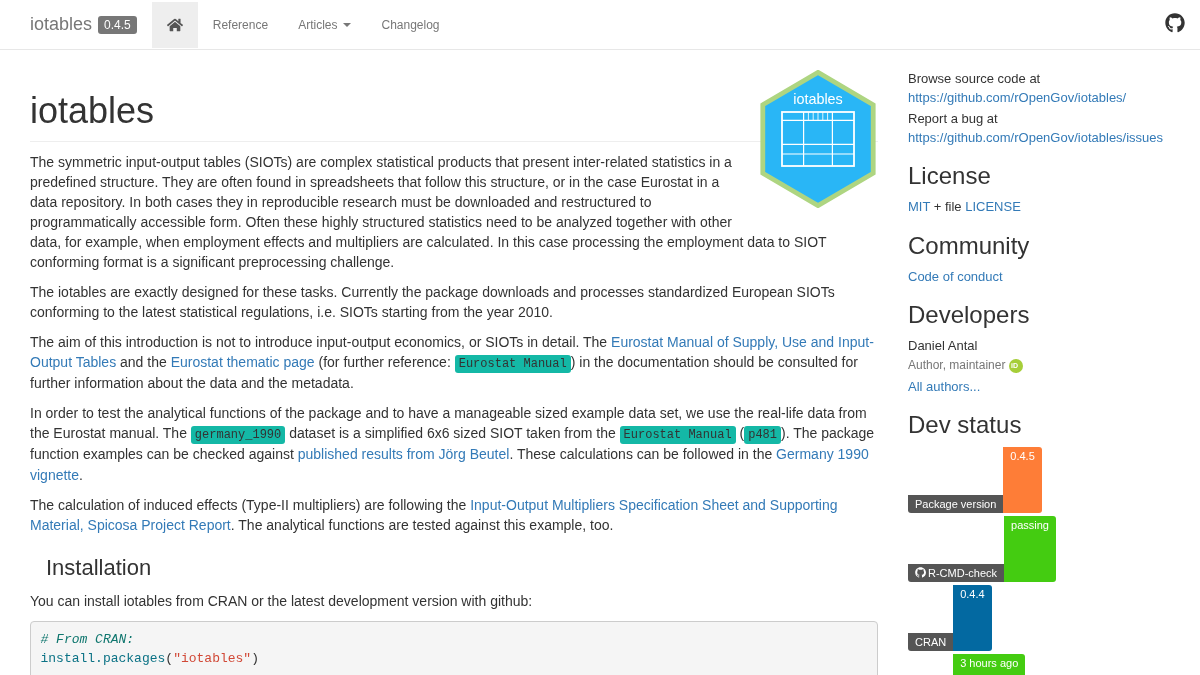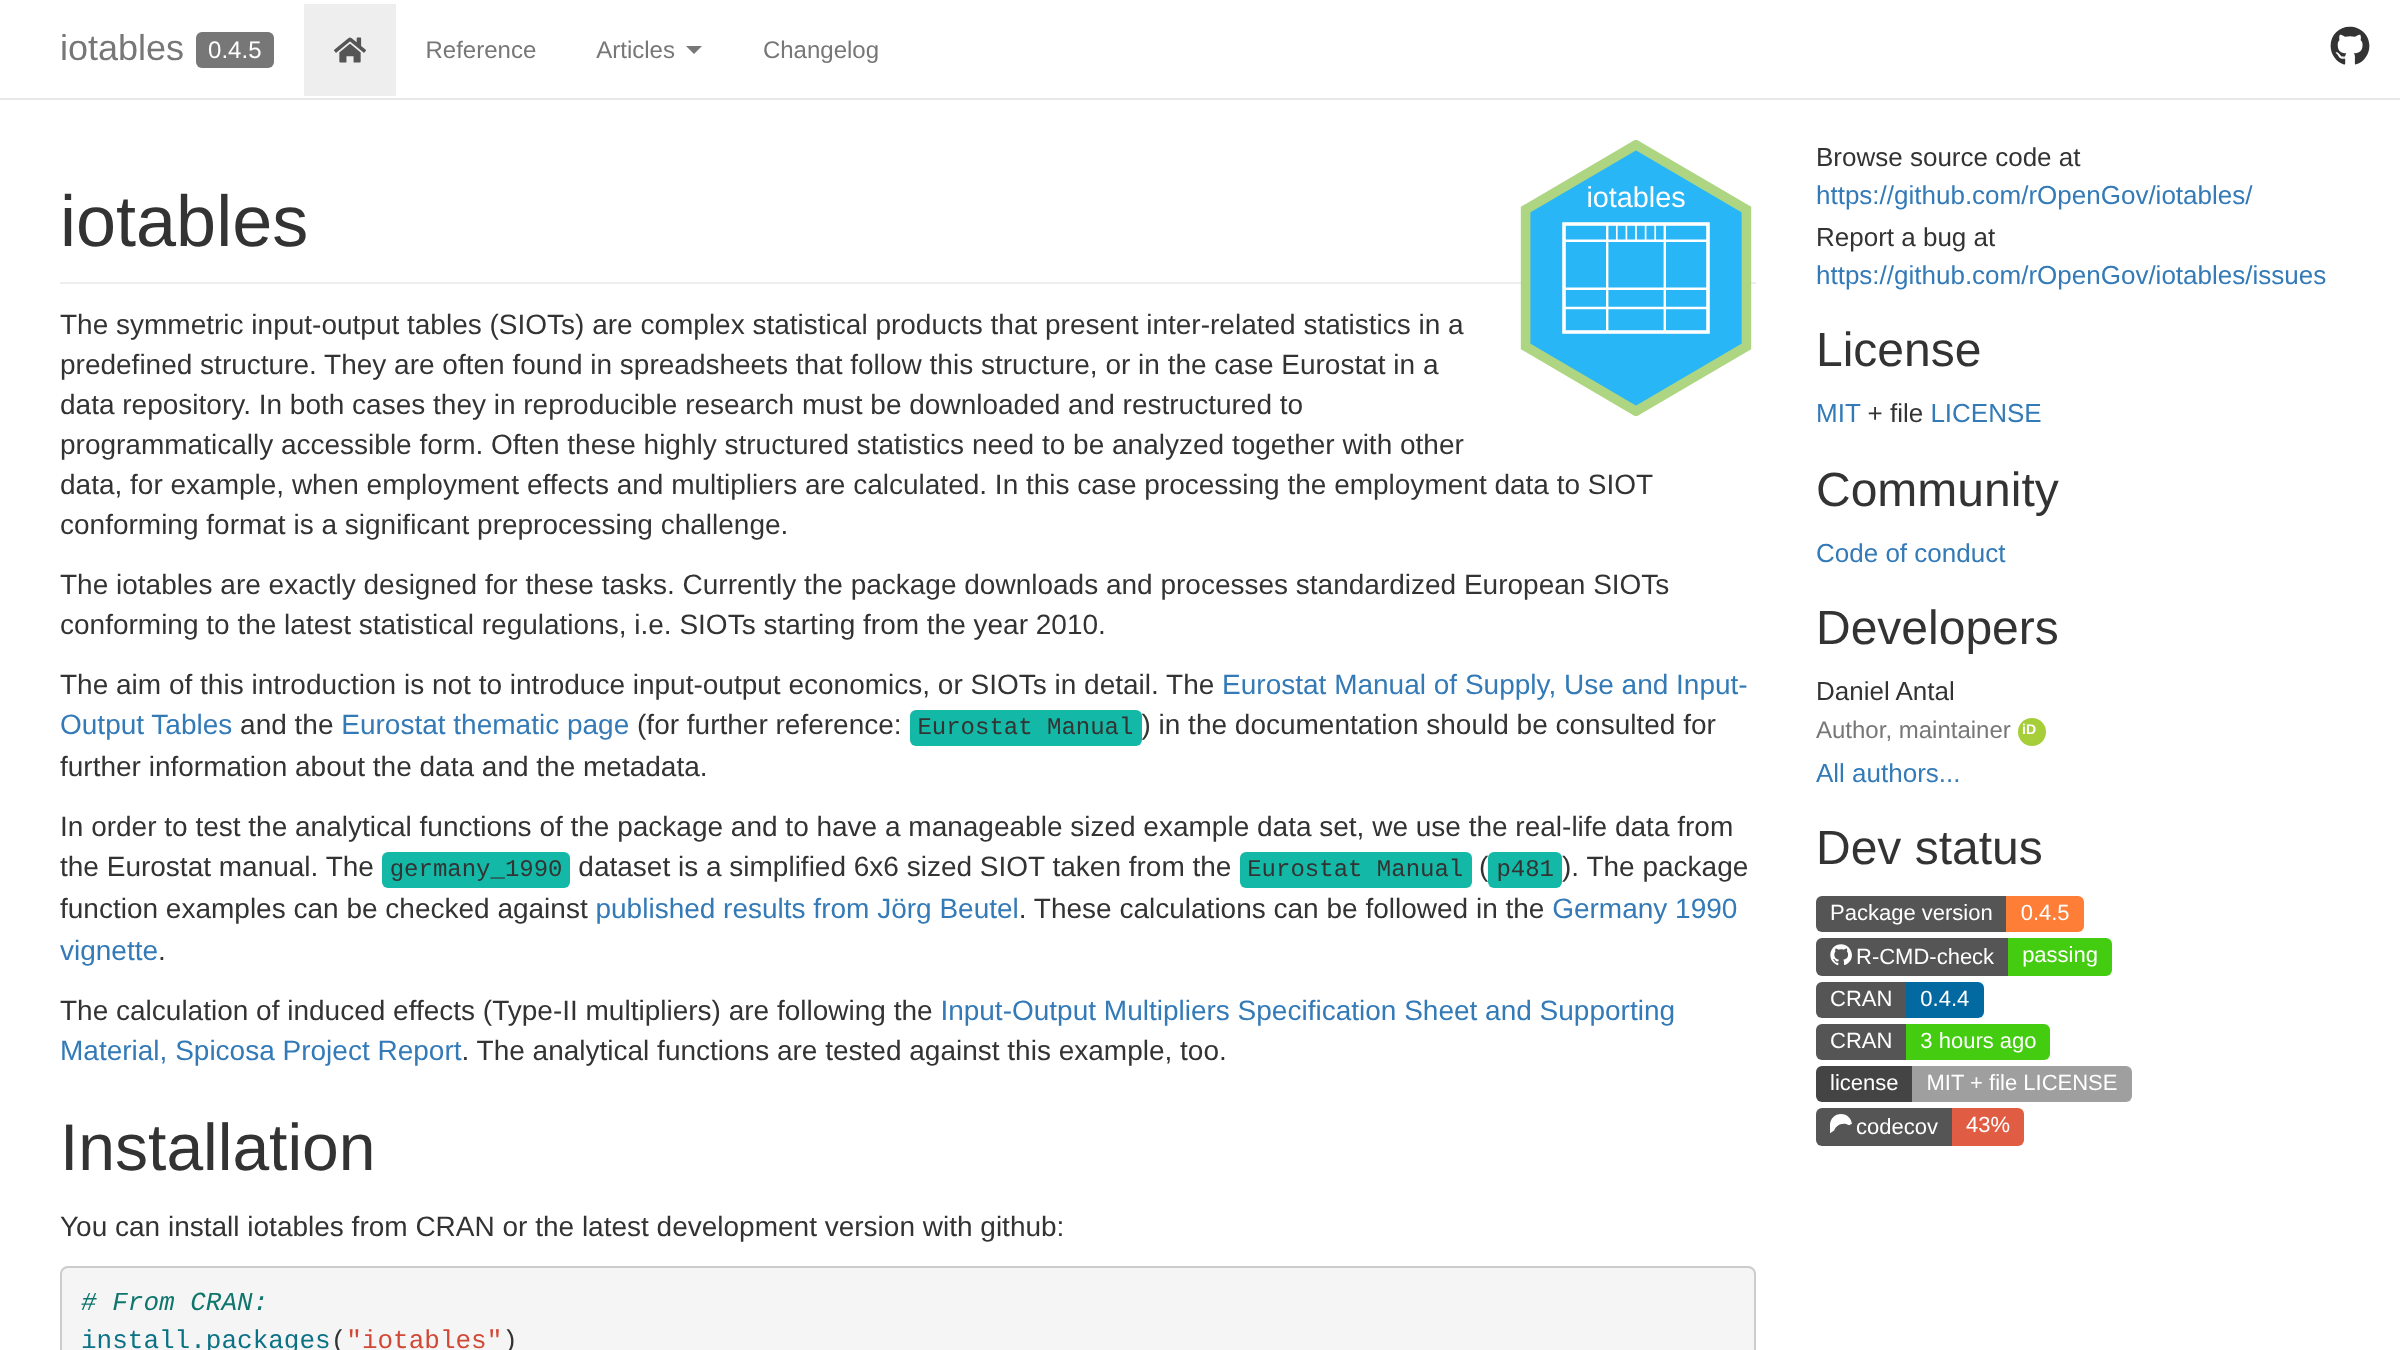--- a/index.html
+++ b/index.html
@@ -11,39 +11,39 @@
 .version-badge { background: #777; color: #fff; font-size: 12px; padding: 2px 6px; border-radius: 3px; }
 .nav-item { color: #777; padding: 15px; text-decoration: none; font-size: 12px; display: flex; align-items: center; gap: 4px; }
 .nav-item.active { background: #eee; color: #555; }
 .caret { display: inline-block; width: 0; height: 0; border-left: 4px solid transparent; border-right: 4px solid transparent; border-top: 4px solid #777; margin-left: 2px; }
 .github-icon { width: 20px; height: 20px; fill: #333; }
 .home-icon { width: 16px; height: 16px; fill: #555; }
 .container { width: 1170px; margin: 0 auto; padding: 20px 15px; display: flex; gap: 30px; }
 .main-content { flex: 1; min-width: 0; }
 .sidebar { width: 262px; flex-shrink: 0; }
 h1 { font-size: 36px; font-weight: 500; margin: 20px 0 10px; padding-bottom: 9px; border-bottom: 1px solid #eee; }
-h2 { font-size: 33px; font-weight: 500; margin: 20px 0 10px; color: #333; }
+h2 { font-size: 22px; font-weight: 500; margin: 20px 16px 10px; color: #333; }
 .sidebar h2 { font-size: 24px; margin: 15px 0 8px; }
 p { margin: 0 0 10px; line-height: 1.43; color: #333; }
 a { color: #337ab7; text-decoration: none; }
 code { font-family: Menlo, Monaco, Consolas, "Courier New", monospace; font-size: 12px; background: #14b8a6; padding: 2px 4px; border-radius: 3px; color: #333; }
 pre { background: #f5f5f5; border: 1px solid #ccc; border-radius: 4px; padding: 9.5px; margin: 0 0 10px; font-family: Menlo, Monaco, Consolas, "Courier New", monospace; font-size: 13px; line-height: 1.43; overflow-x: auto; }
 pre .comment { color: #0f766e; font-style: italic; }
 pre .string { color: #d14836; }
 pre .func { color: #0b7285; }
 .logo-hex { float: right; margin: 0 0 10px 20px; width: 120px; }
 .sidebar-list { list-style: none; }
 .sidebar-list li { margin-bottom: 3px; line-height: 1.43; font-size: 13px; }
 .small-text { font-size: 12px; color: #777; }
 .orcid-badge { display: inline-block; width: 14px; height: 14px; background: #a6ce39; border-radius: 50%; vertical-align: middle; position: relative; }
 .orcid-badge::after { content: "iD"; position: absolute; font-size: 7px; color: #fff; font-weight: bold; left: 2px; top: 2px; }
 .badge-list { list-style: none; }
 .badge-list li { margin-bottom: 3px; }
 .shield { display: inline-flex; font-size: 11px; font-family: Verdana, sans-serif; border-radius: 3px; overflow: hidden; vertical-align: middle; }
-.shield-left { background: #555; color: #fff; padding: 3px 7px; }
+.shield-left { background: #555; color: #fff; padding: 3px 7px; margin-top: 48px; }
 .shield-right { color: #fff; padding: 3px 7px; }
 .shield-orange { background: #fe7d37; }
 .shield-green { background: #0369a1; }
 .shield-brightgreen { background: #4c1; }
 .shield-blue { background: #007ec6; }
 .shield-gray { background: #9f9f9f; }
 .shield-red { background: #e05d44; }
 .shield-dark { background: #444; }
 .github-shield-icon { width: 11px; height: 11px; fill: #fff; vertical-align: -1px; margin-right: 2px; }
 .codecov-icon { width: 11px; height: 11px; fill: #fff; vertical-align: -1px; margin-right: 2px; }

